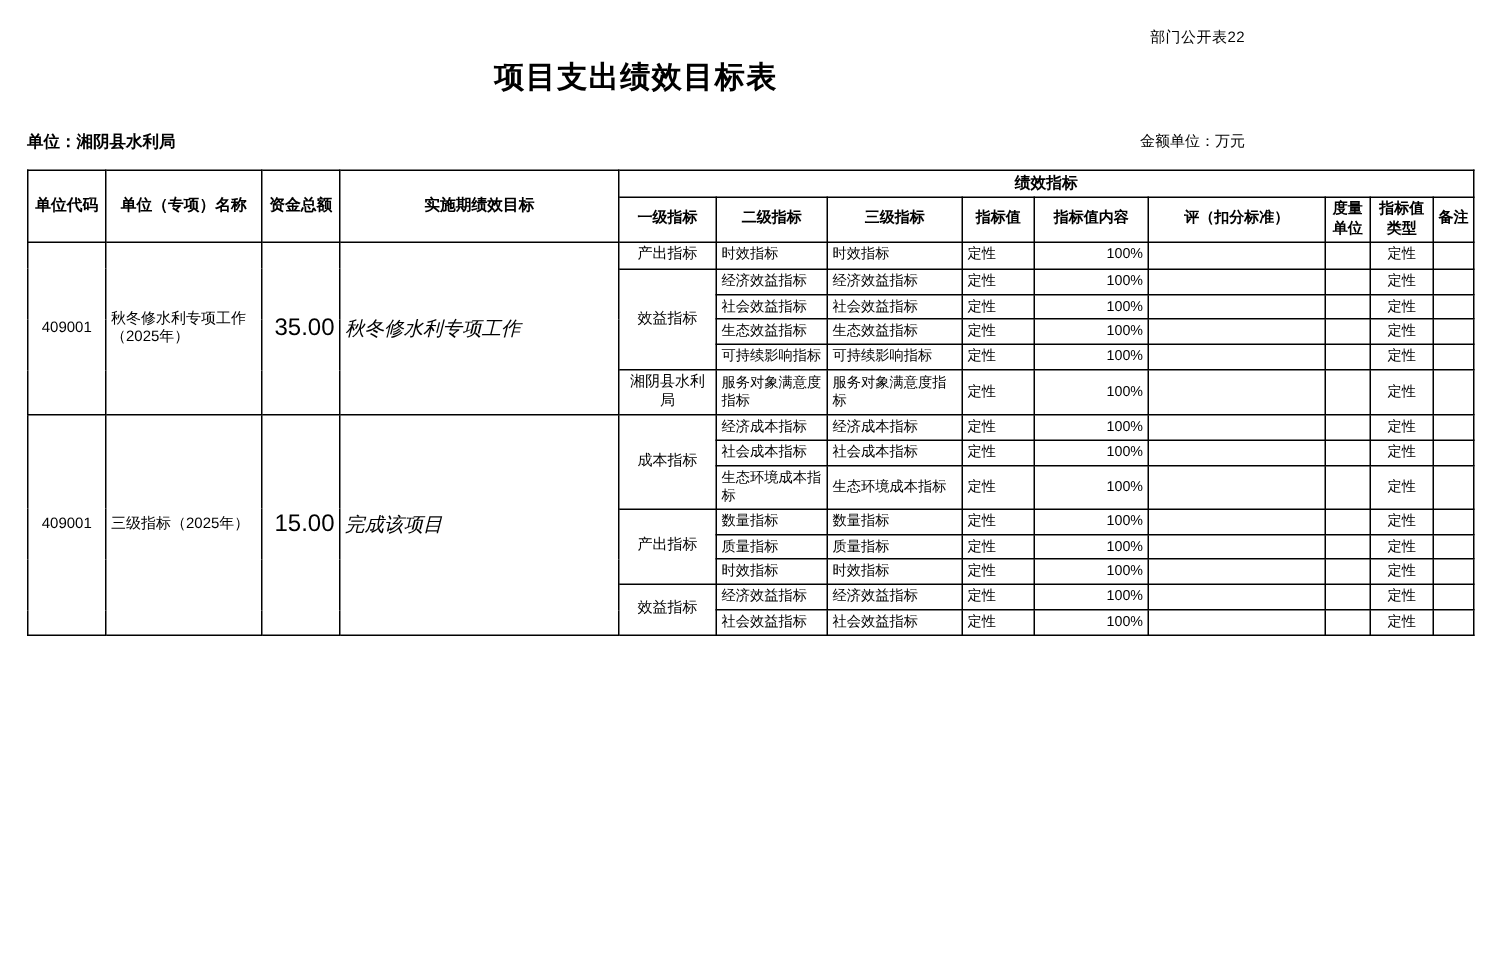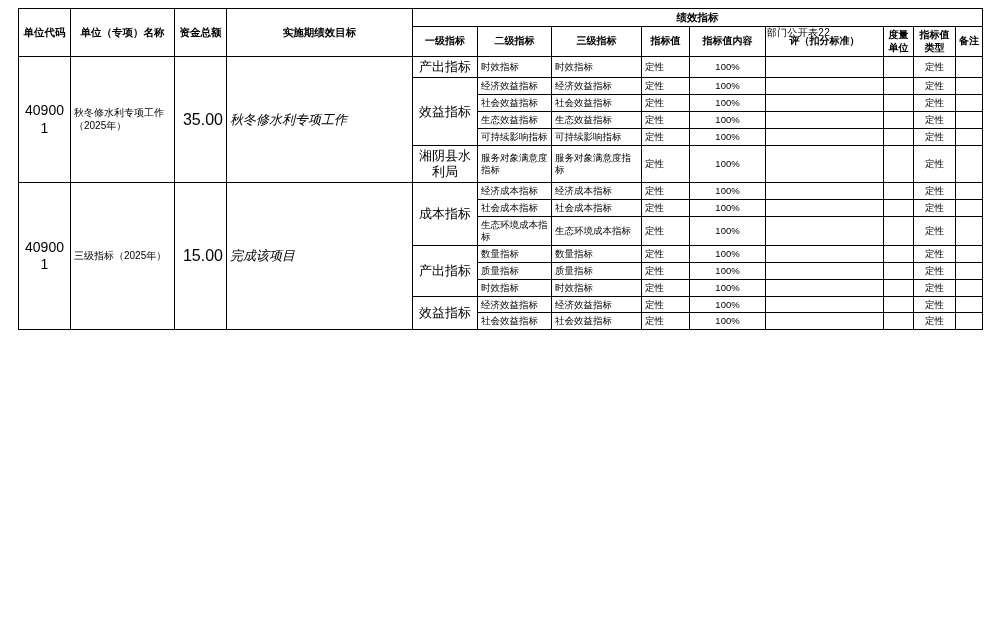--- a/index.html
+++ b/index.html
@@ -76,39 +76,44 @@
   }
   th.hdr {
     text-align: center;
     font-weight: bold;
     font-size: 10px;
   }
   th.hdr-main {
     font-size: 10.5px;
   }
   td.c { text-align: center; }
-  td.unit-code { text-align: center; font-size: 14px; }
+  td.unit-code { text-align: center; font-size: 10px; }
   td.unit-name { text-align: left; font-size: 10px; }
   td.amount { text-align: right; font-size: 16px; padding-right: 5px; }
   td.goal { text-align: left; font-size: 13px; font-style: italic; }
-  td.lvl1 { text-align: center; font-size: 13px; }
+  td.lvl1 { text-align: center; font-size: 10px; }
   td.lvl2 { text-align: left; font-size: 9.5px; }
   td.lvl3 { text-align: left; font-size: 9.5px; }
   td.val { text-align: left; font-size: 9.5px; }
-  td.valcontent { text-align: center; font-size: 9.5px; }
+  td.valcontent { text-align: right; font-size: 9.5px; }
   td.blank { }
 </style>
 </head>
 <body>
 
 <div class="page">
 
   <div class="form-code">部门公开表22</div>
 
-
+  <h1 class="doc-title">项目支出绩效目标表</h1>
+
+  <div class="meta-row">
+    <div class="meta-left">单位：湘阴县水利局</div>
+    <div class="meta-right">金额单位：万元</div>
+  </div>
 
   <table class="grid">
     <colgroup>
       <col style="width:52px">
       <col style="width:104px">
       <col style="width:52px">
       <col style="width:186px">
       <col style="width:65px">
       <col style="width:74px">
       <col style="width:90px">

